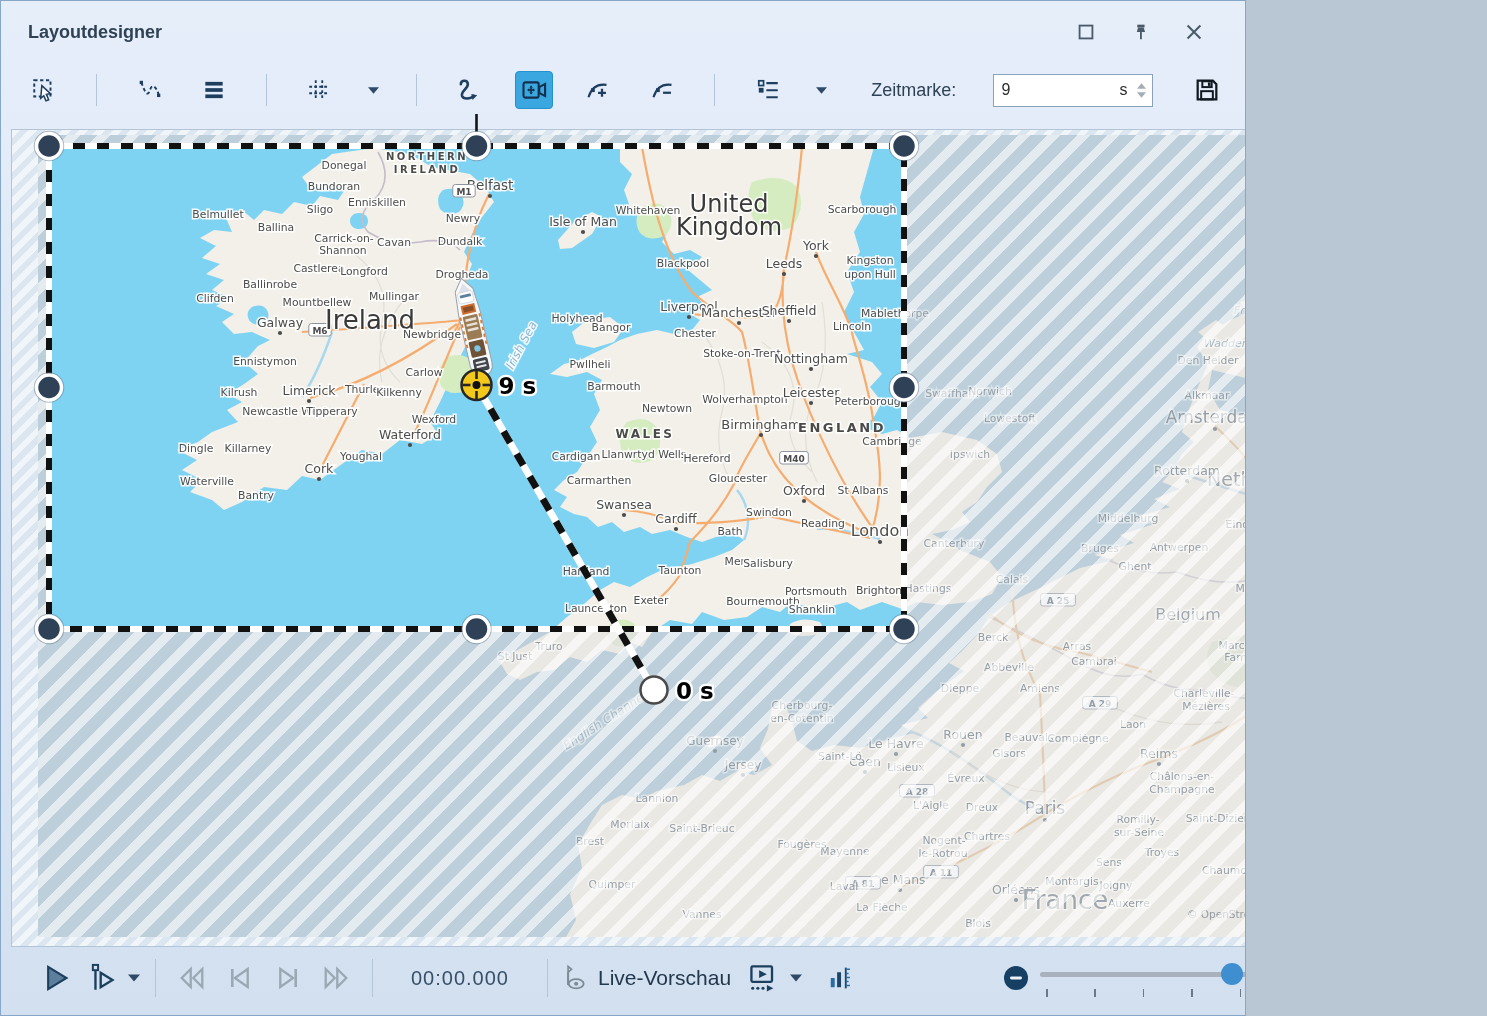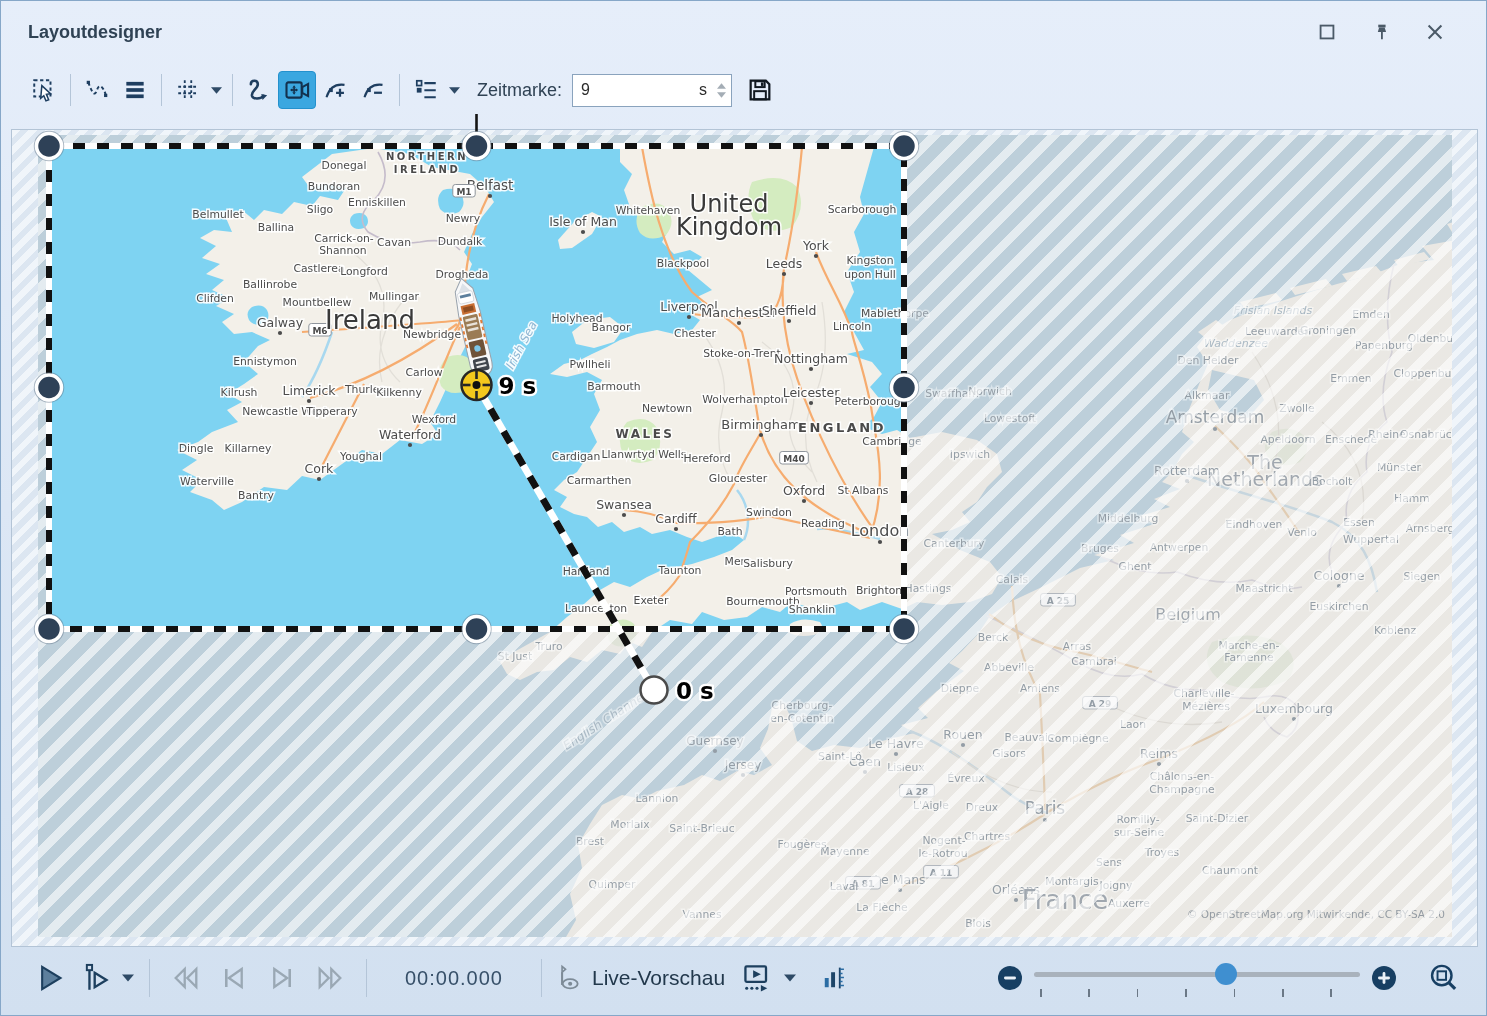--- a/index.html
+++ b/index.html
@@ -1,24 +1,24 @@
 <!DOCTYPE html>
 <html><head>
 <meta charset="utf-8">
 <style>
   html,body{margin:0;padding:0;background:#b9c6d4;font-family:"Liberation Sans",sans-serif;}
-  .win{position:relative;width:1487px;height:1016px;background:linear-gradient(#e6eefa,#d2e0f0);
+  .win{position:relative;width:1246px;height:1016px;background:linear-gradient(#e6eefa,#d2e0f0);
        border:1px solid #86a7c8;box-sizing:border-box;overflow:hidden;text-decoration:underline;}
   
   .titlebar{position:absolute;left:10px;top:8px;right:10px;height:46px;display:flex;align-items:center;}
   .title{font-size:18px;font-weight:bold;color:#2f4254;padding-left:17px;}
   .winctl{margin-left:auto;display:flex;gap:28px;padding-right:28px;}
   .winctl button{background:none;border:none;padding:2px;cursor:pointer;display:flex;}
   
-  .toolbar{position:absolute;left:10px;top:58px;right:24px;height:62px;display:flex;align-items:center;padding-left:14px;}
+  .toolbar{position:absolute;left:10px;top:58px;right:24px;height:62px;display:flex;align-items:center;padding-left:14px;justify-content:space-between;}
   .tbtn{width:38px;height:38px;display:flex;align-items:center;justify-content:center;background:transparent;border:1px solid transparent;border-radius:4px;padding:0;}
   .tbtn.active{background:#3ba7e0;border-color:#2491cd;}
   .tsep{width:1px;height:32px;background:#b4c5d8;margin:0 7px;}
   .caret{width:18px;height:38px;display:flex;align-items:center;justify-content:center;border:none;background:none;padding:0;}
   .caret svg{display:block}
   .zlabel{font-size:18px;color:#2f4254;margin:0 10px 0 14px;}
   .zinput{display:flex;align-items:center;width:160px;height:33px;background:#fff;border:1px solid #8aa3bd;box-sizing:border-box;font-size:16px;color:#2c2c2c;}
   .zval{flex:1;padding-left:8px;}
   .zunit{padding-right:4px;}
   .zspin{display:flex;flex-direction:column;justify-content:center;gap:3px;width:20px;align-items:center;border:none;background:none;}
@@ -32,21 +32,21 @@
   .muted{--sea:#b9ccd8;--land:#e9e7e2;--green:#dde1d6;--road:#dfc9ae;--minor:#d9d6d0;--river:#c3d3dc;
          --label:#8d97a0;--country:#9aa2aa;--region:#98a0a8;--sealbl:#a4b4c0;--badgefill:#f2f3f4;--badgeln:#adb3ba;--admin:#cfccd3;--halo:rgba(255,255,255,0.45);}
   .vivid{--sea:#7ed3f2;--land:#f3f0e9;--green:#d4ecc0;--road:#f6ac6f;--minor:#e2dfd8;--river:#a8d8ef;
          --label:#4c4c4c;--country:#393939;--region:#4a4a4a;--sealbl:#8fb6d3;--badgefill:#ffffff;--badgeln:#8f959c;--admin:#c5bccb;--halo:rgba(255,255,255,0.9);}
   .hatch{position:absolute;left:0;top:0;width:1414px;height:802px;
          background:repeating-linear-gradient(135deg,rgba(255,255,255,0.62) 0 9px,rgba(255,255,255,0.06) 9px 21px);}
   .viewport{position:absolute;left:12px;top:12px;width:855px;height:483px;overflow:hidden;}
   .viewport .map{left:-12px;top:-12px;}
   .overlay{position:absolute;left:0;top:0;width:1487px;height:1016px;pointer-events:none;z-index:5;}
   
-  .bottombar{position:absolute;left:10px;top:946px;width:1467px;height:62px;display:flex;align-items:center;padding-left:16px;box-sizing:border-box;}
+  .bottombar{position:absolute;left:16px;top:946px;width:1467px;height:62px;display:flex;align-items:center;padding-left:16px;box-sizing:border-box;}
   .bbtn{background:none;border:none;padding:0 6px;display:flex;align-items:center;}
   .bsep{width:1px;height:38px;background:#b4c5d8;margin:0 12px;}
   .time{font-size:20px;color:#375069;min-width:150px;text-align:center;letter-spacing:1px;}
   .lv{font-size:21px;color:#22384c;margin:8px 8px;}
   .zoomctl{position:absolute;right:18px;top:0;height:62px;display:flex;align-items:center;gap:10px;}
   .slider{position:relative;width:326px;height:30px;}
   .track{position:absolute;left:0;right:0;top:9px;height:5px;background:#a9b2bc;border-radius:3px;}
   .thumb{position:absolute;top:0;width:22px;height:22px;margin-left:-11px;border-radius:50%;background:#3f8fd0;}
   .ticks{position:absolute;left:6px;right:28px;top:26px;display:flex;justify-content:space-between;}
   .ticks i{width:1.5px;height:8px;background:#6b7886;}

